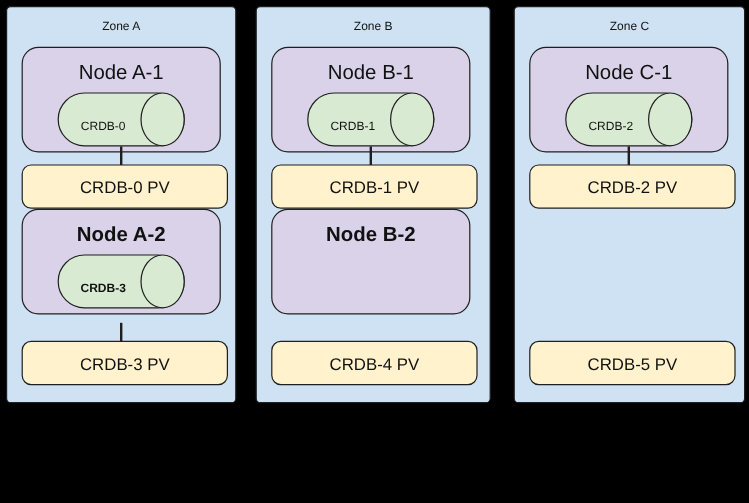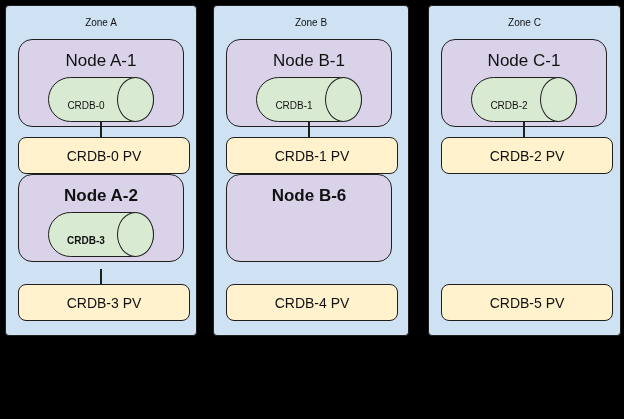--- a/index.html
+++ b/index.html
@@ -148,21 +148,21 @@
       <div class="cylinder">
         <span class="cyl-body"></span>
         <span class="cyl-cap"></span>
         <span class="cyl-label">CRDB-1</span>
       </div>
     </div>
     <div class="connector conn-1"></div>
     <div class="pv pv-1">CRDB-1 PV</div>
 
     <div class="node node-2">
-      <div class="node-label">Node B-6</div>
+      <div class="node-label">Node B-2</div>
     </div>
     <div class="pv pv-2">CRDB-4 PV</div>
   </section>
 
   <section class="zone zone-c">
     <div class="zone-label">Zone C</div>
 
     <div class="node node-1">
       <div class="node-label">Node C-1</div>
       <div class="cylinder">

